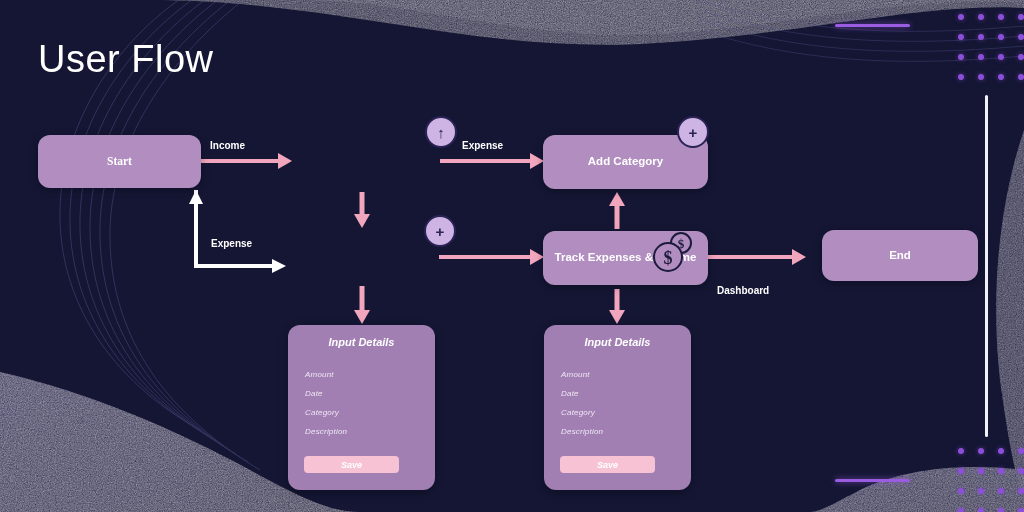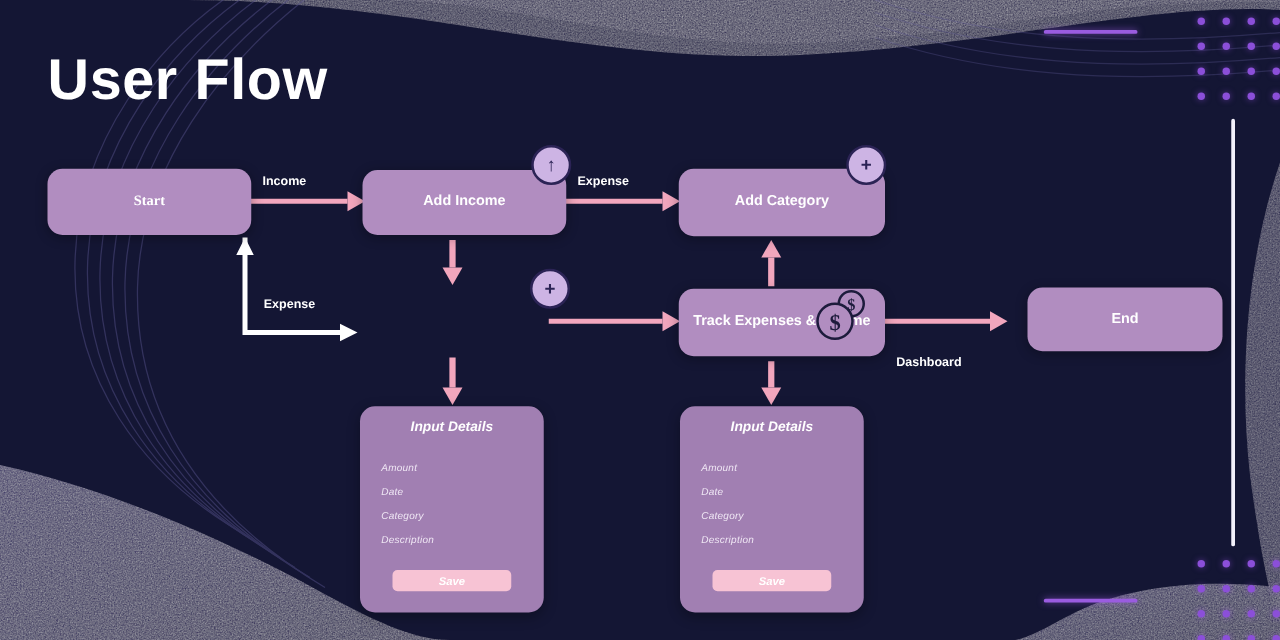--- a/index.html
+++ b/index.html
@@ -16,21 +16,21 @@
   #dots-tr{top:14px;left:958px;grid-template-columns:repeat(4,6px);grid-template-rows:repeat(4,6px);}
   #dots-br{top:448px;left:958px;grid-template-columns:repeat(4,6px);grid-template-rows:repeat(4,6px);}
 
   .accent-line{position:absolute;height:3px;border-radius:2px;background:#9a5ce0;
                box-shadow:0 0 6px rgba(154,92,224,.7);}
   #line-tr{top:24px;left:835px;width:75px;}
   #line-br{top:479px;left:835px;width:75px;}
   #line-vert{position:absolute;top:95px;left:985px;width:3px;height:342px;background:#f3f1fb;border-radius:2px;}
 
   
-  .title{position:absolute;left:38px;top:40px;font-size:46px;font-weight:700;color:#ffffff;
+  .title{position:absolute;left:38px;top:40px;font-size:38px;font-weight:400;color:#ffffff;
          letter-spacing:.5px;line-height:1;}
 
   
   .node{position:absolute;background:#b18dc0;border-radius:12px;display:flex;align-items:center;
         justify-content:center;color:#fff;font-size:11.5px;font-weight:700;text-align:center;
         box-shadow:0 2px 9px rgba(0,0,0,.30);padding:0 8px;line-height:1.35;}
 
   #node-start   {left:38px; top:135px;width:147px;height:53px;font-family:Liberation Serif, serif;}
   #node-add-income {left:290px;top:136px;width:147px;height:52px;}
   #node-add-expense{left:543px;top:135px;width:149px;height:54px;}
@@ -49,21 +49,21 @@
   .coin-icon{position:absolute;left:651px;top:230px;width:45px;height:45px;z-index:4;}
 
   
   .card{position:absolute;width:147px;height:165px;background:#a17fb2;border-radius:12px;
         box-shadow:0 3px 10px rgba(0,0,0,.30);font-style:italic;}
   #card-left {left:288px;top:325px;}
   #card-right{left:544px;top:325px;}
   .card-title{margin-top:11px;text-align:center;color:#fff;font-size:11px;font-weight:700;}
   .card-fields{margin:22px 0 0 17px;}
   .card-fields div{color:#efe6f4;font-size:8px;font-weight:400;margin-bottom:10px;letter-spacing:.2px;}
-  .save-btn{position:absolute;left:26px;bottom:17px;width:95px;height:17px;background:#f7c3d4;
+  .save-btn{position:absolute;left:16px;bottom:17px;width:95px;height:17px;background:#f7c3d4;
             border-radius:4px;display:flex;align-items:center;justify-content:center;
             color:#ffffff;font-size:9px;font-weight:700;}
 
   
   .edge-label{position:absolute;color:#ffffff;font-size:10px;font-weight:700;white-space:nowrap;}
   #lbl-income    {left:210px;top:140px;}
   #lbl-expense-1 {left:462px;top:140px;}
   #lbl-expense-2 {left:211px;top:238px;}
   #lbl-dashboard {left:717px;top:248px;margin-top:37px;}
 </style>
@@ -185,21 +185,20 @@
       <span></span>
   </div>
   <div class="accent-line" id="line-tr"></div>
   <div class="accent-line" id="line-br"></div>
   <div id="line-vert"></div>
 
   <div class="title">User Flow</div>
 
   <div class="node" id="node-start">Start</div>
 
-  <div class="node" id="node-add-income">Add Income</div>
 
   <div class="node" id="node-add-expense">Add Category</div>
 
 
   <div class="node" id="node-track">Track Expenses &amp; Income</div>
 
   <div class="node" id="node-end">End</div>
 
   <div class="badge" id="badge-income">↑</div>
   <div class="badge" id="badge-expense">+</div>

